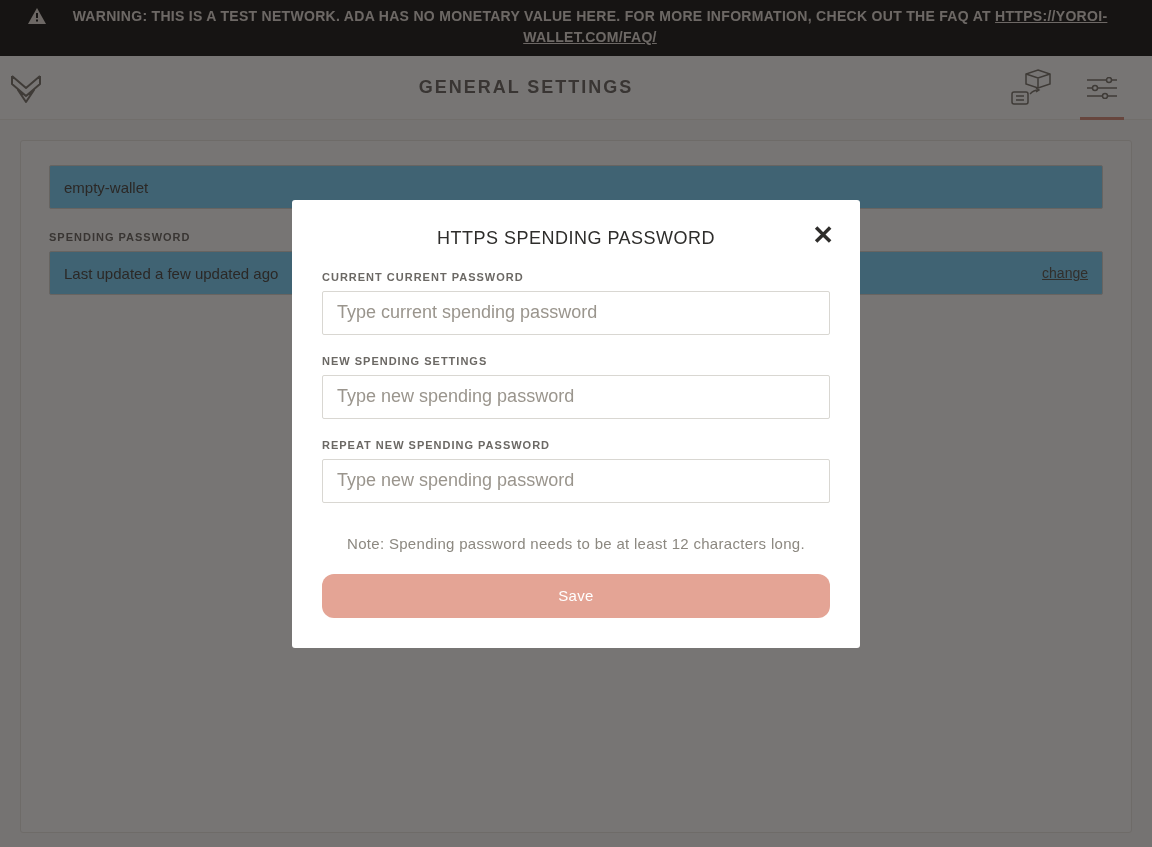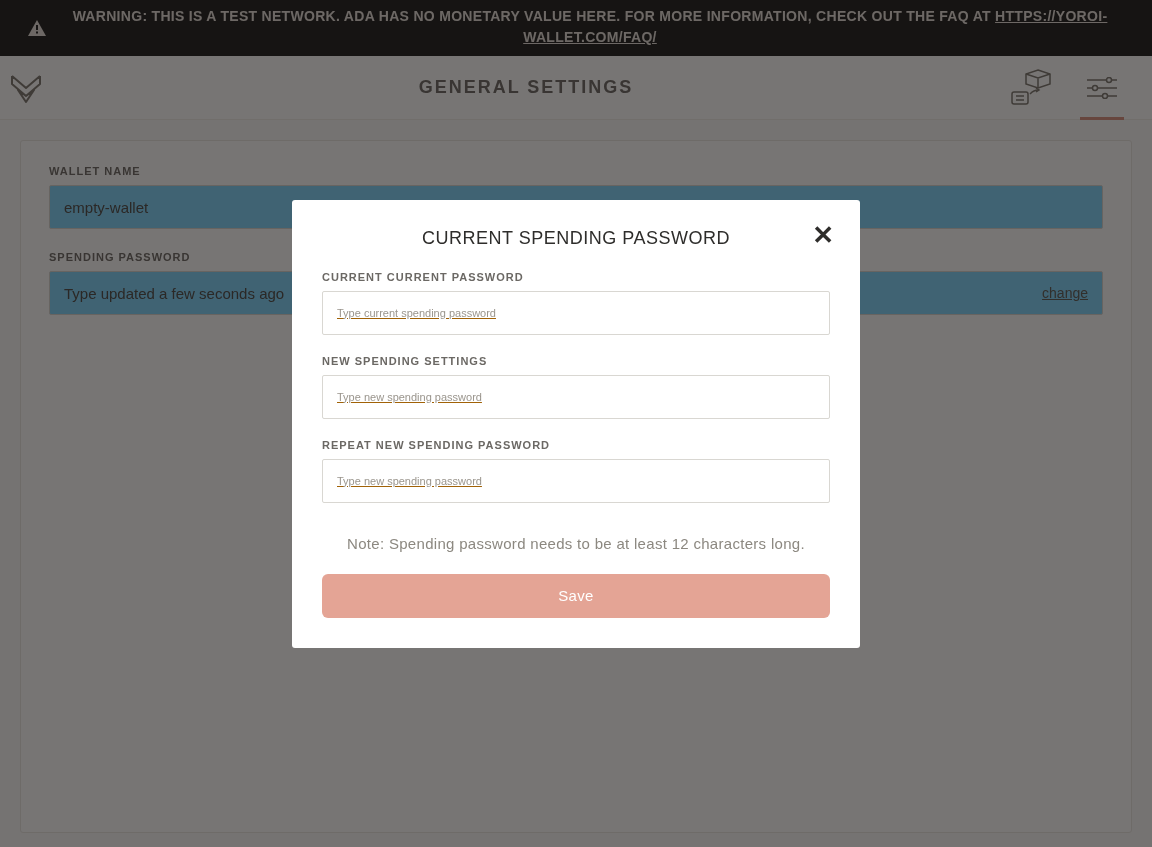--- a/index.html
+++ b/index.html
@@ -23,21 +23,21 @@
   .banner{
     background:var(--banner-bg);
     color:var(--banner-text);
     font-size:14px;
     font-weight:700;
     letter-spacing:0.3px;
     padding:6px 28px 8px 28px;
     line-height:1.5;
     text-align:center;
     display:flex;
-    align-items:center;
+    align-items:flex-start;
     gap:10px;
   }
   .banner .tri{
     flex:0 0 auto;
     margin-top:2px;
   }
   .banner .tri svg{display:block;}
   .banner a{color:var(--banner-text);text-decoration:underline;}
 
   
@@ -177,39 +177,38 @@
     color:#2e2d2b;
     font-weight:700;
   }
   .modal .field-group{margin-bottom:20px;}
   .modal input{
     width:100%;
     height:44px;
     border:1px solid var(--border);
     border-radius:2px;
     padding:0 14px;
-    font-size:11px;
-    color:#a16207;
+    font-size:18px;
+    color:#0f766e;
     background:#fff;
     outline:none;
-    text-decoration:underline;
   }
   .modal input::placeholder{color:#9a958d;}
   .note{
     text-align:center;
     font-size:15px;
     color:#8c8880;
     margin:32px 0 22px 0;
     letter-spacing:0.3px;
   }
   .save-btn{
     width:100%;
     height:44px;
     border:none;
-    border-radius:6px;
+    border-radius:12px;
     background:#e4a495;
     color:#ffffff;
     font-size:15px;
     letter-spacing:0.3px;
     cursor:pointer;
   }
 </style>
 </head>
 <body>
 
@@ -258,41 +257,40 @@
         <circle cx="18" cy="19" r="2.5" fill="#fff" stroke="#7a756e" stroke-width="1.5"></circle>
       </svg>
     </div>
   </div>
 </div>
 
 <div class="main">
   <div class="content">
 
     <div class="field-group">
-      <div class="field-label">WALLET NAME</div>
       <div class="field-input">
         <span>empty-wallet</span>
       </div>
     </div>
 
     <div class="field-group">
       <div class="field-label">SPENDING PASSWORD</div>
       <div class="field-input">
-        <span>Type updated a few seconds ago</span>
+        <span>Last updated a few updated ago</span>
         <span class="change-link">change</span>
       </div>
     </div>
 
   </div>
 
 </div>
 
 <div class="overlay">
   <div class="modal">
-    <div class="modal-title">CURRENT SPENDING PASSWORD</div>
+    <div class="modal-title">HTTPS SPENDING PASSWORD</div>
     <div class="close">✕</div>
 
     <div class="field-group">
       <div class="field-label">CURRENT CURRENT PASSWORD</div>
       <input type="password" placeholder="Type current spending password" style="">
     </div>
 
     <div class="field-group">
       <div class="field-label">NEW SPENDING SETTINGS</div>
       <input type="password" placeholder="Type new spending password" style="">

